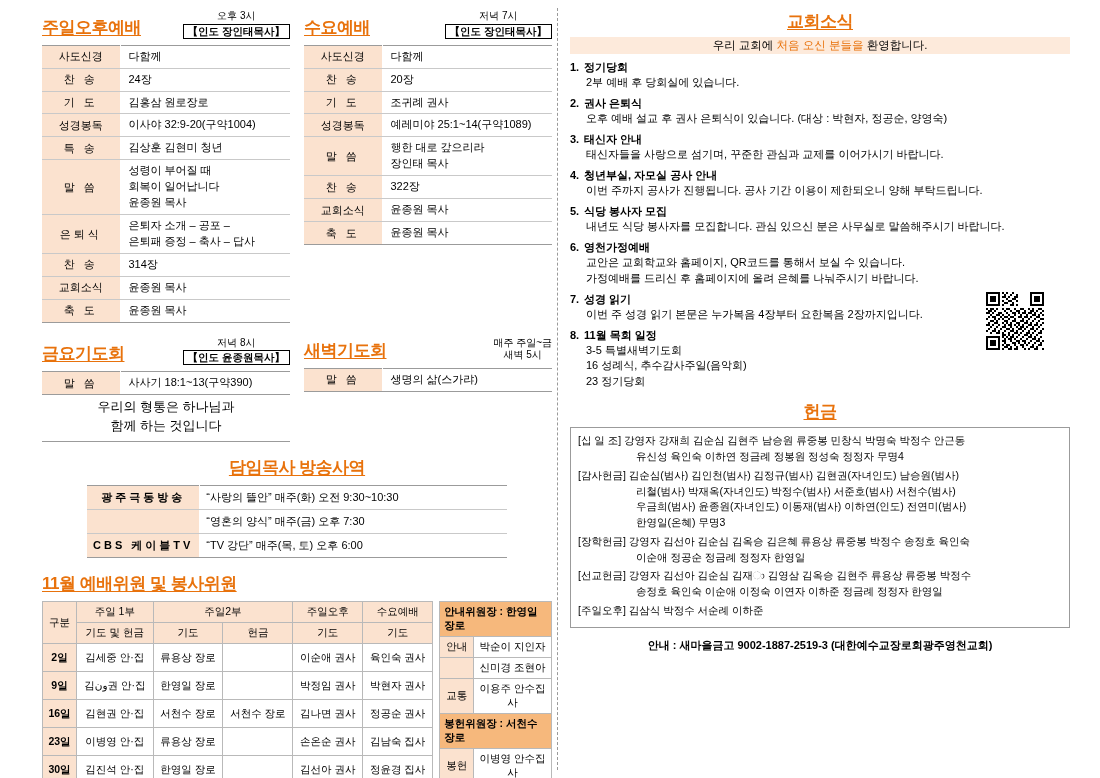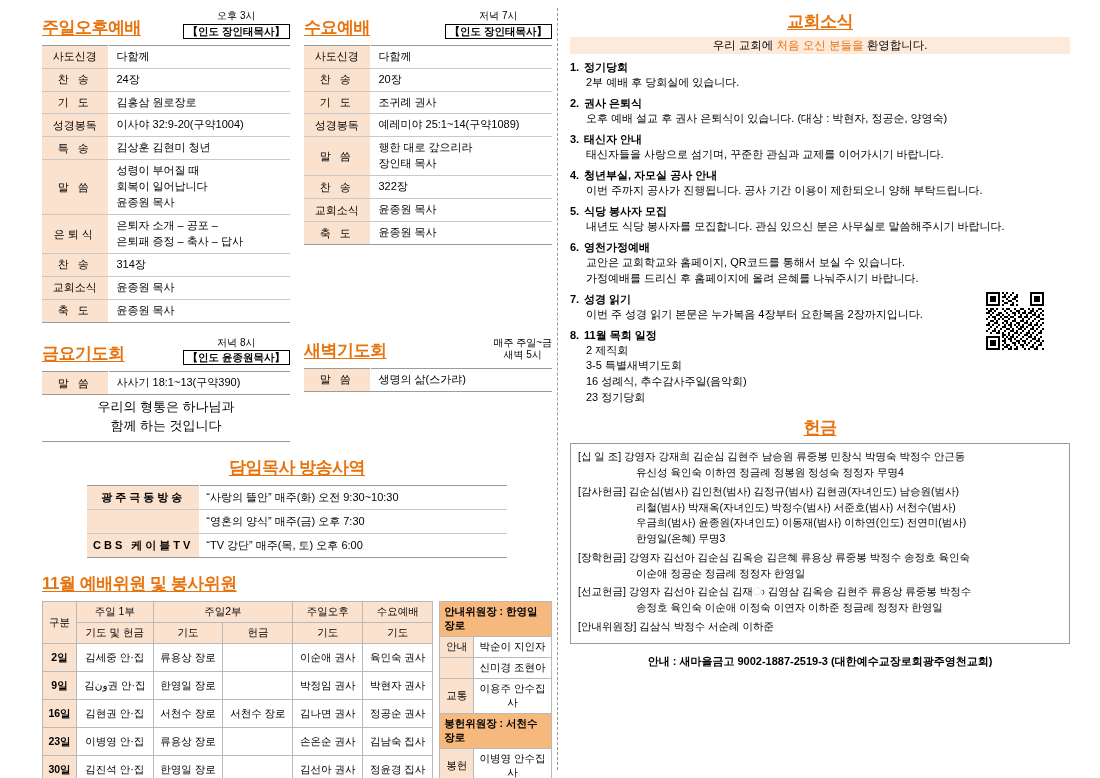--- a/index.html
+++ b/index.html
@@ -34,21 +34,21 @@
   .head-row { display:flex; align-items:flex-end; justify-content:space-between; }
   .head-meta { text-align:center; font-size:10.5px; line-height:1.25; }
   .head-meta .line1 { font-size:10px; }
   .head-meta .line2 { border:1px solid #000; padding:0 4px; font-weight:bold; font-size:10.5px; display:inline-block; margin-top:1px;}
 
   
   table { border-collapse:collapse; }
   .tbl { width:100%; font-size:11px; }
   .tbl td { border-top:1px solid #c9c9c9; border-bottom:1px solid #c9c9c9; padding:3px 5px; vertical-align:middle; }
   .tbl td.lbl {
-    background:#fbe2cf; width:66px; text-align:center; letter-spacing:3px;
+    background:#fbe2cf; width:78px; text-align:center; letter-spacing:3px;
     border-right:1px solid #fff; white-space:nowrap;
   }
   .tbl td.lbl.nospace { letter-spacing:0; }
   .tbl td.val { padding-left:8px; }
   .tbl tr:first-child td { border-top:1px solid #9b9b9b; }
   .tbl tr:last-child td { border-bottom:1px solid #9b9b9b; }
 
   .multi { line-height:1.45; }
 
   
@@ -449,21 +449,20 @@
           <div class="t"><span class="num">6.</span>영천가정예배</div>
           <div class="d">교안은 교회학교와 홈페이지, QR코드를 통해서 보실 수 있습니다.</div>
           <div class="d">가정예배를 드리신 후 홈페이지에 올려 은혜를 나눠주시기 바랍니다.</div>
         </div>
         <div class="item">
           <div class="t"><span class="num">7.</span>성경 읽기</div>
           <div class="d">이번 주 성경 읽기 본문은 누가복음 4장부터 요한복음 2장까지입니다.</div>
         </div>
         <div class="item">
           <div class="t"><span class="num">8.</span>11월 목회 일정</div>
-          <div class="d">2  제직회</div>
           <div class="d">3-5  특별새벽기도회</div>
           <div class="d">16  성례식, 추수감사주일(음악회)</div>
           <div class="d">23  정기당회</div>
         </div>
       </div>
 
     <div class="qr">
       <svg viewBox="0 0 29 29" width="58" height="58" shape-rendering="crispEdges">
         <rect width="29" height="29" fill="#fff"></rect>
         <g fill="#000">
@@ -702,19 +701,19 @@
         </div>
         <div class="grp">
           <div><span class="gname">[장학헌금] </span>강영자 김선아 김순심 김옥승 김은혜 류용상 류중봉 박정수 송정호 육인숙</div>
           <div style="padding-left: 58px;">이순애 정공순 정금례 정정자 한영일</div>
         </div>
         <div class="grp">
           <div><span class="gname">[선교헌금] </span>강영자 김선아 김순심 김재ා 김영삼 김옥승 김현주 류용상 류중봉 박정수</div>
           <div style="padding-left: 58px;">송정호 육인숙 이순애 이정숙 이연자 이하준 정금례 정정자 한영일</div>
         </div>
         <div class="grp">
-          <div><span class="gname">[안내위원장] </span>김삼식 박정수 서순례 이하준</div>
+          <div><span class="gname">[주일오후] </span>김삼식 박정수 서순례 이하준</div>
         </div>
       </div>
     <div class="bank">안내 : 새마을금고 9002-1887-2519-3 (대한예수교장로회광주영천교회)</div>
   </div>
 
 </div>
 
 </body></html>

